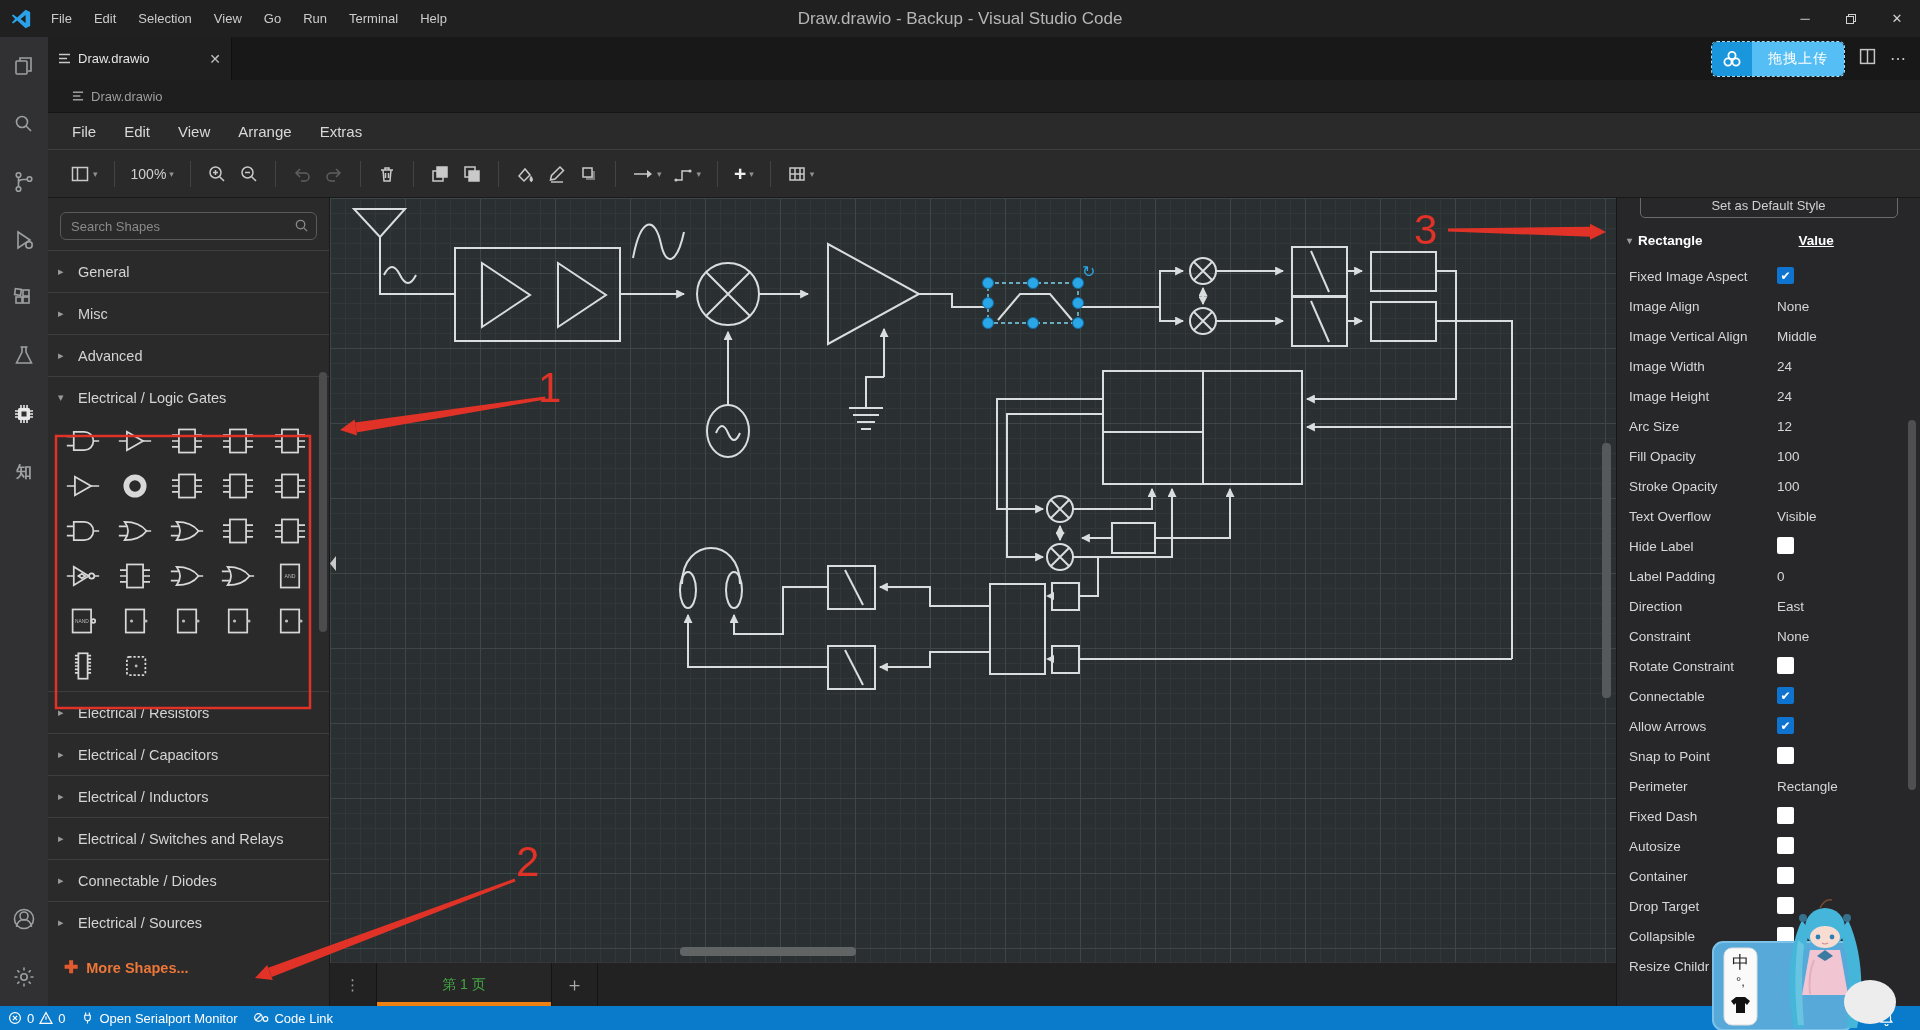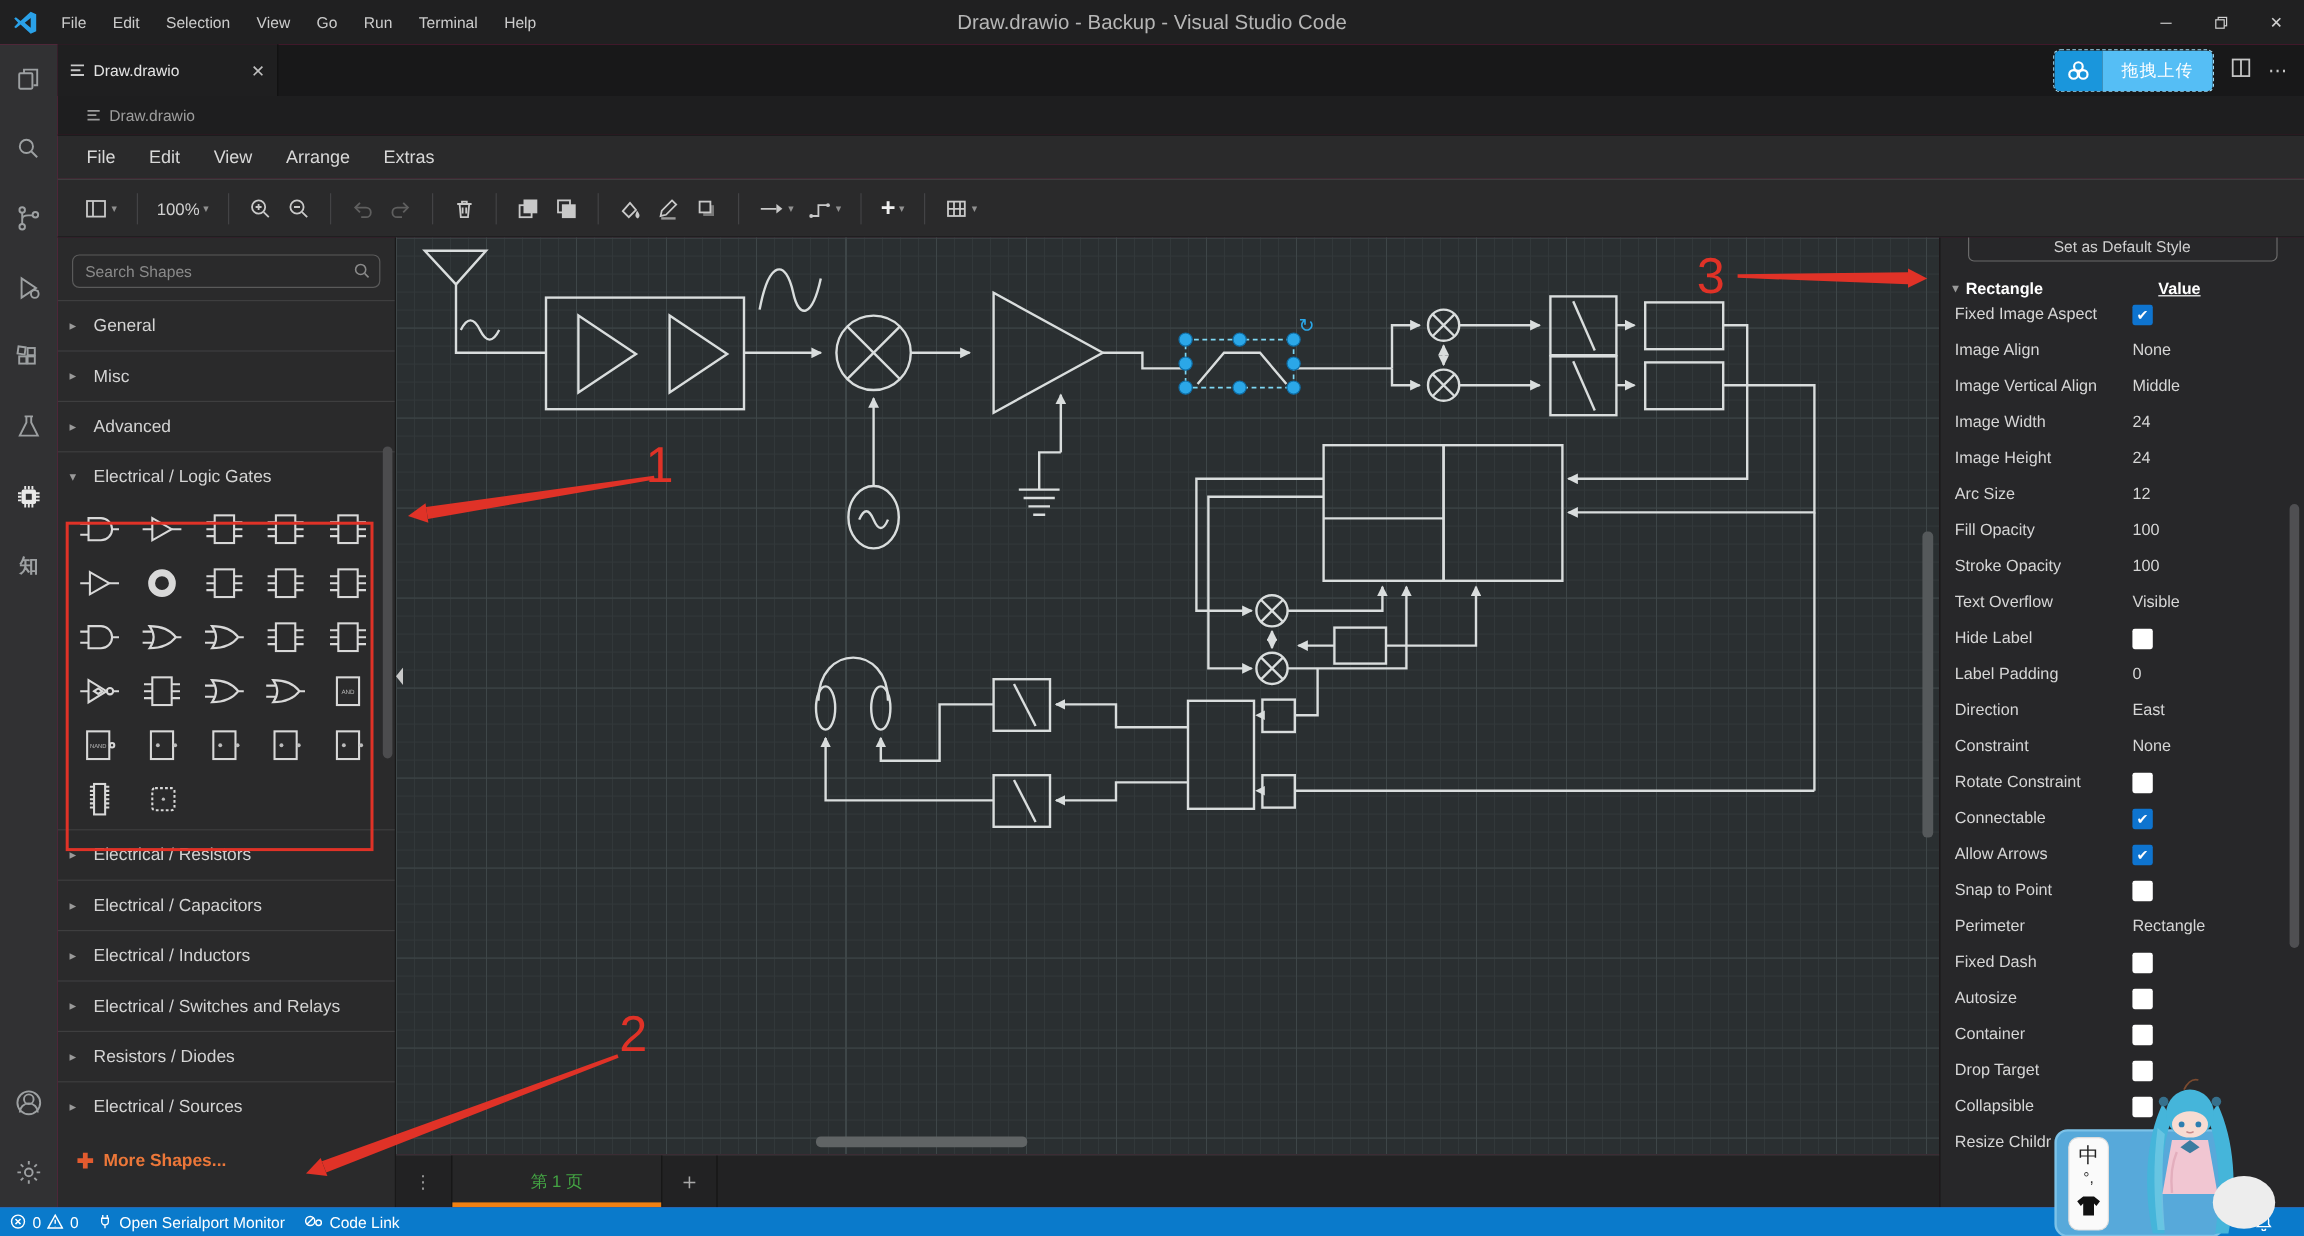--- a/index.html
+++ b/index.html
@@ -1,17 +1,17 @@
 <!DOCTYPE html>
 <html><head>
 <meta charset="utf-8">
 <style>
   *{margin:0;padding:0;box-sizing:border-box;font-family:"Liberation Sans",sans-serif;}
   html,body{background:#111;}
-  #app{position:relative;width:1920px;height:1030px;background:#be185d;overflow:hidden;}
+  #app{position:relative;width:1920px;height:1030px;background:#84cc16;overflow:hidden;}
 
   
   .titlebar{position:absolute;left:0;top:0;width:1920px;height:37px;background:#202021;display:flex;align-items:center;color:#cccccc;font-size:13px;}
   .vslogo{width:22px;height:22px;margin:0 10px 0 10px;}
   .vsmenus{display:flex;align-items:center;gap:4px;}
   .vsmenu{padding:4px 9px;border-radius:5px;cursor:default;}
   .window-title{position:absolute;left:0;top:0;width:100%;height:37px;display:flex;align-items:center;justify-content:center;color:#b6b6b6;font-size:17px;pointer-events:none;}
   .wincontrols{position:absolute;right:0;top:0;height:37px;display:flex;}
   .winbtn{width:46px;height:37px;display:flex;align-items:center;justify-content:center;color:#d0d0d0;font-size:13px;}
 
@@ -76,21 +76,21 @@
   .canvas-vthumb{position:absolute;left:1602px;top:443px;width:9px;height:255px;background:#55595b;border-radius:4px;}
   .canvas-hthumb{position:absolute;left:680px;top:947px;width:176px;height:9px;background:#606465;border-radius:4px;}
   .panel-collapse{position:absolute;left:330px;top:556px;width:6px;height:15px;background:#c9c9c9;clip-path:polygon(100% 0,0 50%,100% 100%);}
 
   
   .formatpanel{position:absolute;left:1616px;top:198px;width:304px;height:808px;background:#272729;border-left:1px solid #161616;overflow:hidden;color:#d8d8d8;}
   .defstyle{display:block;margin:-6px auto 8px auto;width:258px;height:26px;border:1px solid #6a6a6a;border-radius:5px;background:transparent;color:#d0d0d0;font-size:13px;}
   .prophdr{display:flex;align-items:center;height:28px;padding-left:10px;font-size:13.5px;font-weight:bold;color:#fff;}
   .prophdr .chev{color:#9a9a9a;font-size:10px;margin-right:6px;}
   .prophdr .valhdr{margin-left:96px;text-decoration:underline;}
-  .prow{display:flex;align-items:flex-start;height:30px;padding-left:12px;font-size:13.5px;}
+  .prow{display:flex;align-items:flex-end;height:30px;padding-left:12px;font-size:13.5px;}
   .pl{width:148px;color:#d6d6d6;}
   .pv{color:#d6d6d6;}
   .cb{width:17px;height:17px;background:#ffffff;border-radius:2px;display:inline-flex;align-items:center;justify-content:center;font-size:12px;color:#fff;}
   .cb.on{background:#0e74cf;}
   .format-thumb{position:absolute;left:1908px;top:420px;width:8px;height:370px;background:#4f4f52;border-radius:4px;}
 
   
   .dfooter{position:absolute;left:330px;top:962px;width:1286px;height:44px;background:#222223;border-top:1px solid #363637;display:flex;align-items:stretch;}
   .foot-dots{width:46px;display:flex;align-items:center;justify-content:center;color:#9a9a9a;font-size:15px;letter-spacing:1px;}
   .pagetab{width:176px;border-left:1px solid #141415;border-right:1px solid #141415;display:flex;align-items:center;justify-content:center;color:#44a544;font-size:14px;position:relative;background:#262627;}
@@ -566,21 +566,21 @@
         <div class="sec">
           <span class="chev">▸</span>
           <span>Electrical / Inductors</span>
         </div>
         <div class="sec">
           <span class="chev">▸</span>
           <span>Electrical / Switches and Relays</span>
         </div>
         <div class="sec">
           <span class="chev">▸</span>
-          <span>Resistors / Diodes</span>
+          <span>Connectable / Diodes</span>
         </div>
         <div class="sec">
           <span class="chev">▸</span>
           <span>Electrical / Sources</span>
         </div>
       </div>
     <div class="more-shapes">
       <span class="plus">✚</span>
       <span>More Shapes...</span>
     </div>

